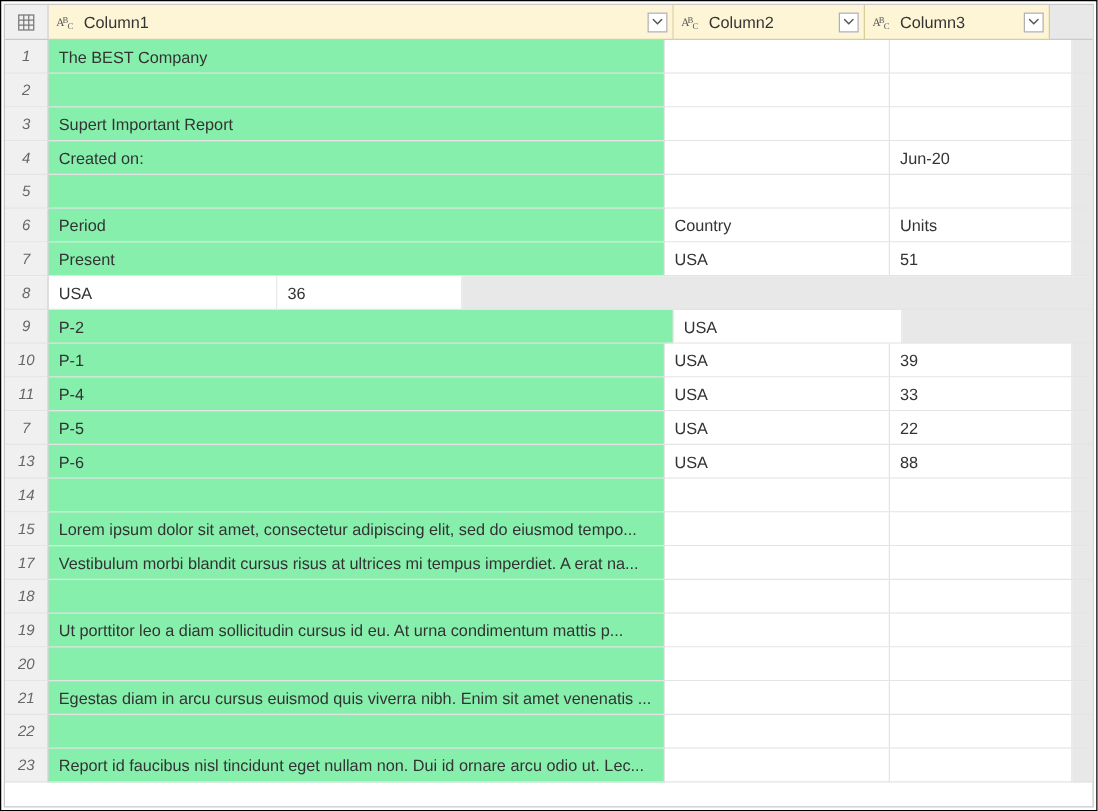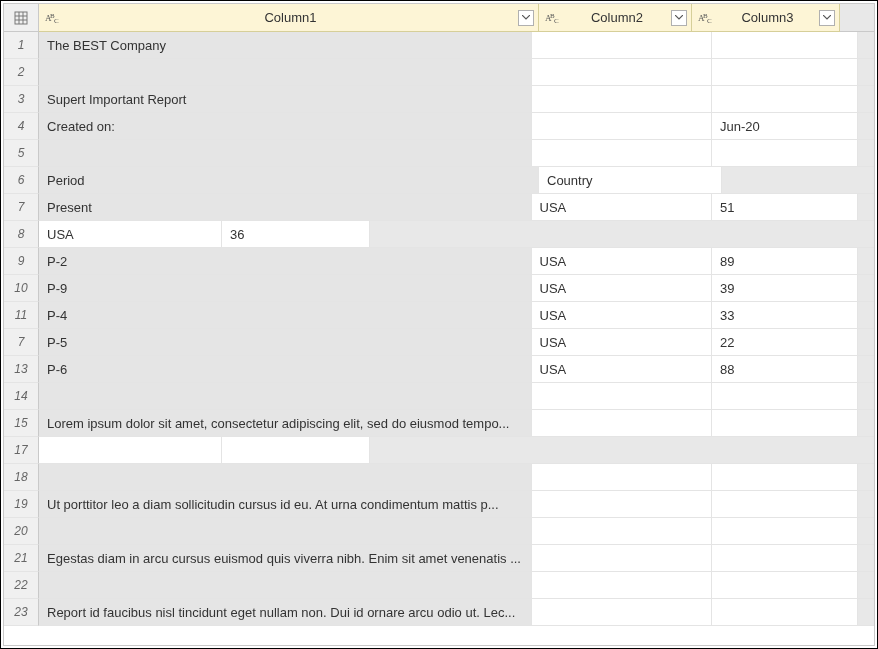--- a/index.html
+++ b/index.html
@@ -71,21 +71,20 @@
       flex-shrink: 0;
     }
     .type-icon svg {
       width: 16px;
       height: 16px;
     }
     .col-name {
       flex: 1;
       white-space: nowrap;
       overflow: hidden;
-      text-align: center;
     }
     .filter-btn {
       width: 16px;
       height: 16px;
       border: 1px solid #b0b0b0;
       background: #ffffff;
       display: flex;
       align-items: center;
       justify-content: center;
       flex-shrink: 0;
@@ -121,21 +120,21 @@
       border-bottom: 1px solid #e4e4e4;
       display: flex;
       align-items: center;
       padding: 0 8px;
       white-space: nowrap;
       overflow: hidden;
       text-overflow: ellipsis;
       background: #ffffff;
       color: #333;
     }
-    .cell.c1 { width: 500px; background: #e5e5e5; }
+    .cell.c1 { width: 500px; background: #86efac; }
     .cell.c2 { width: 183px; }
     .cell.c3 { width: 148px; }
     .cell.gutter {
       width: 34px;
       background: #e8e8e8;
       border-right: none;
       flex: 1;
     }
     .cell span {
       overflow: hidden;
@@ -291,20 +290,23 @@
       <div class="data-row">
         <div class="row-num">
           <span>6</span>
         </div>
         <div class="cell c1">
           <span>Period</span>
         </div>
         <div class="cell c2">
           <span>Country</span>
         </div>
+        <div class="cell c3">
+          <span>Units</span>
+        </div>
         <div class="cell gutter"></div>
       </div>
       <div class="data-row">
         <div class="row-num">
           <span>7</span>
         </div>
         <div class="cell c1">
           <span>Present</span>
         </div>
         <div class="cell c2">
@@ -330,31 +332,28 @@
       <div class="data-row">
         <div class="row-num">
           <span>9</span>
         </div>
         <div class="cell c1">
           <span>P-2</span>
         </div>
         <div class="cell c2">
           <span>USA</span>
         </div>
-        <div class="cell c3">
-          <span>89</span>
-        </div>
         <div class="cell gutter"></div>
       </div>
       <div class="data-row">
         <div class="row-num">
           <span>10</span>
         </div>
         <div class="cell c1">
-          <span>P-9</span>
+          <span>P-1</span>
         </div>
         <div class="cell c2">
           <span>USA</span>
         </div>
         <div class="cell c3">
           <span>39</span>
         </div>
         <div class="cell gutter"></div>
       </div>
       <div class="data-row">
@@ -429,20 +428,23 @@
         </div>
         <div class="cell c3">
           <span></span>
         </div>
         <div class="cell gutter"></div>
       </div>
       <div class="data-row">
         <div class="row-num">
           <span>17</span>
         </div>
+        <div class="cell c1">
+          <span>Vestibulum morbi blandit cursus risus at ultrices mi tempus imperdiet. A erat na...</span>
+        </div>
         <div class="cell c2">
           <span></span>
         </div>
         <div class="cell c3">
           <span></span>
         </div>
         <div class="cell gutter"></div>
       </div>
       <div class="data-row">
         <div class="row-num">

